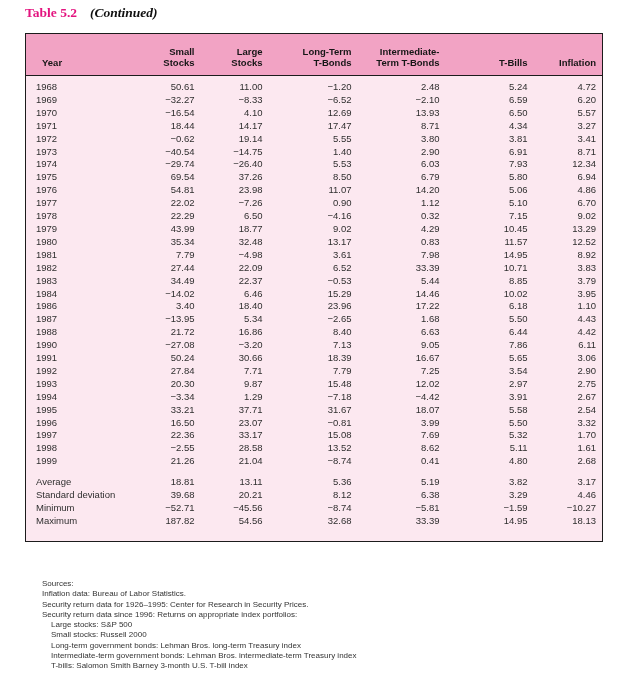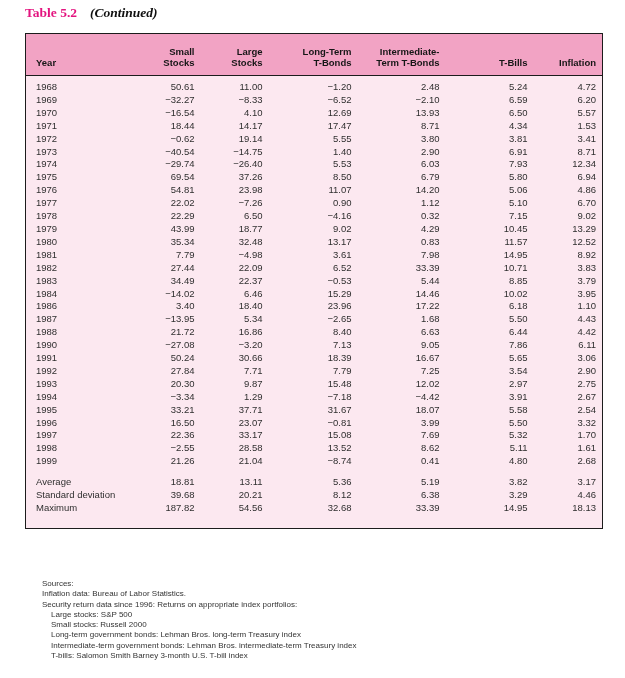--- a/index.html
+++ b/index.html
@@ -47,21 +47,21 @@
     color: #161616;
     font-weight: bold;
     font-size: 9.5px;
     line-height: 11px;
     text-align: right;
     vertical-align: bottom;
     padding: 12px 6px 7px 0;
     white-space: pre-line;
     border-bottom: 1.5px solid var(--border-color);
   }
-  thead th.col-year { text-align: left; padding-left: 10px; padding-right: 0; }
+  thead th.col-year { text-align: left; padding-left: 16px; padding-right: 0; }
   tbody { background: var(--body-bg); }
   tbody td {
     padding: 0 6px 0 0;
     line-height: 12.9px;
     text-align: right;
     white-space: nowrap;
     font-size: 9.5px;
   }
   tbody td.c-label { text-align: left; padding-left: 10px; padding-right: 0; margin-left: 40px; }
   tr.first-data td   { padding-top: 5px; }
@@ -140,21 +140,21 @@
     <td class="c-num">6.50</td>
     <td class="c-num">5.57</td>
   </tr>
         <tr>
     <td class="c-label">1971</td>
     <td class="c-num">18.44</td>
     <td class="c-num">14.17</td>
     <td class="c-num">17.47</td>
     <td class="c-num">8.71</td>
     <td class="c-num">4.34</td>
-    <td class="c-num">1.53</td>
+    <td class="c-num">3.27</td>
   </tr>
         <tr>
     <td class="c-label">1972</td>
     <td class="c-num">−0.62</td>
     <td class="c-num">19.14</td>
     <td class="c-num">5.55</td>
     <td class="c-num">3.80</td>
     <td class="c-num">3.81</td>
     <td class="c-num">3.41</td>
   </tr>
@@ -394,35 +394,45 @@
   </tr>
         <tr>
     <td class="c-label">Standard deviation</td>
     <td class="c-num">39.68</td>
     <td class="c-num">20.21</td>
     <td class="c-num">8.12</td>
     <td class="c-num">6.38</td>
     <td class="c-num">3.29</td>
     <td class="c-num">4.46</td>
   </tr>
+        <tr>
+    <td class="c-label">Minimum</td>
+    <td class="c-num">−52.71</td>
+    <td class="c-num">−45.56</td>
+    <td class="c-num">−8.74</td>
+    <td class="c-num">−5.81</td>
+    <td class="c-num">−1.59</td>
+    <td class="c-num">−10.27</td>
+  </tr>
         <tr class="last-row">
     <td class="c-label">Maximum</td>
     <td class="c-num">187.82</td>
     <td class="c-num">54.56</td>
     <td class="c-num">32.68</td>
     <td class="c-num">33.39</td>
     <td class="c-num">14.95</td>
     <td class="c-num">18.13</td>
   </tr>
       </tbody>
   </table>
 
   <div class="footnotes" id="footnotes">
       <div class="fn-line">Sources:</div>
       <div class="fn-line">Inflation data: Bureau of Labor Statistics.</div>
+      <div class="fn-line">Security return data for 1926–1995: Center for Research in Security Prices.</div>
       <div class="fn-line">Security return data since 1996: Returns on appropriate index portfolios:</div>
       <div class="fn-line indent">Large stocks: S&amp;P 500</div>
       <div class="fn-line indent">Small stocks: Russell 2000</div>
       <div class="fn-line indent">Long-term government bonds: Lehman Bros. long-term Treasury index</div>
       <div class="fn-line indent">Intermediate-term government bonds: Lehman Bros. intermediate-term Treasury index</div>
       <div class="fn-line indent">T-bills: Salomon Smith Barney 3-month U.S. T-bill index</div>
     </div>
 
 </div>
 

